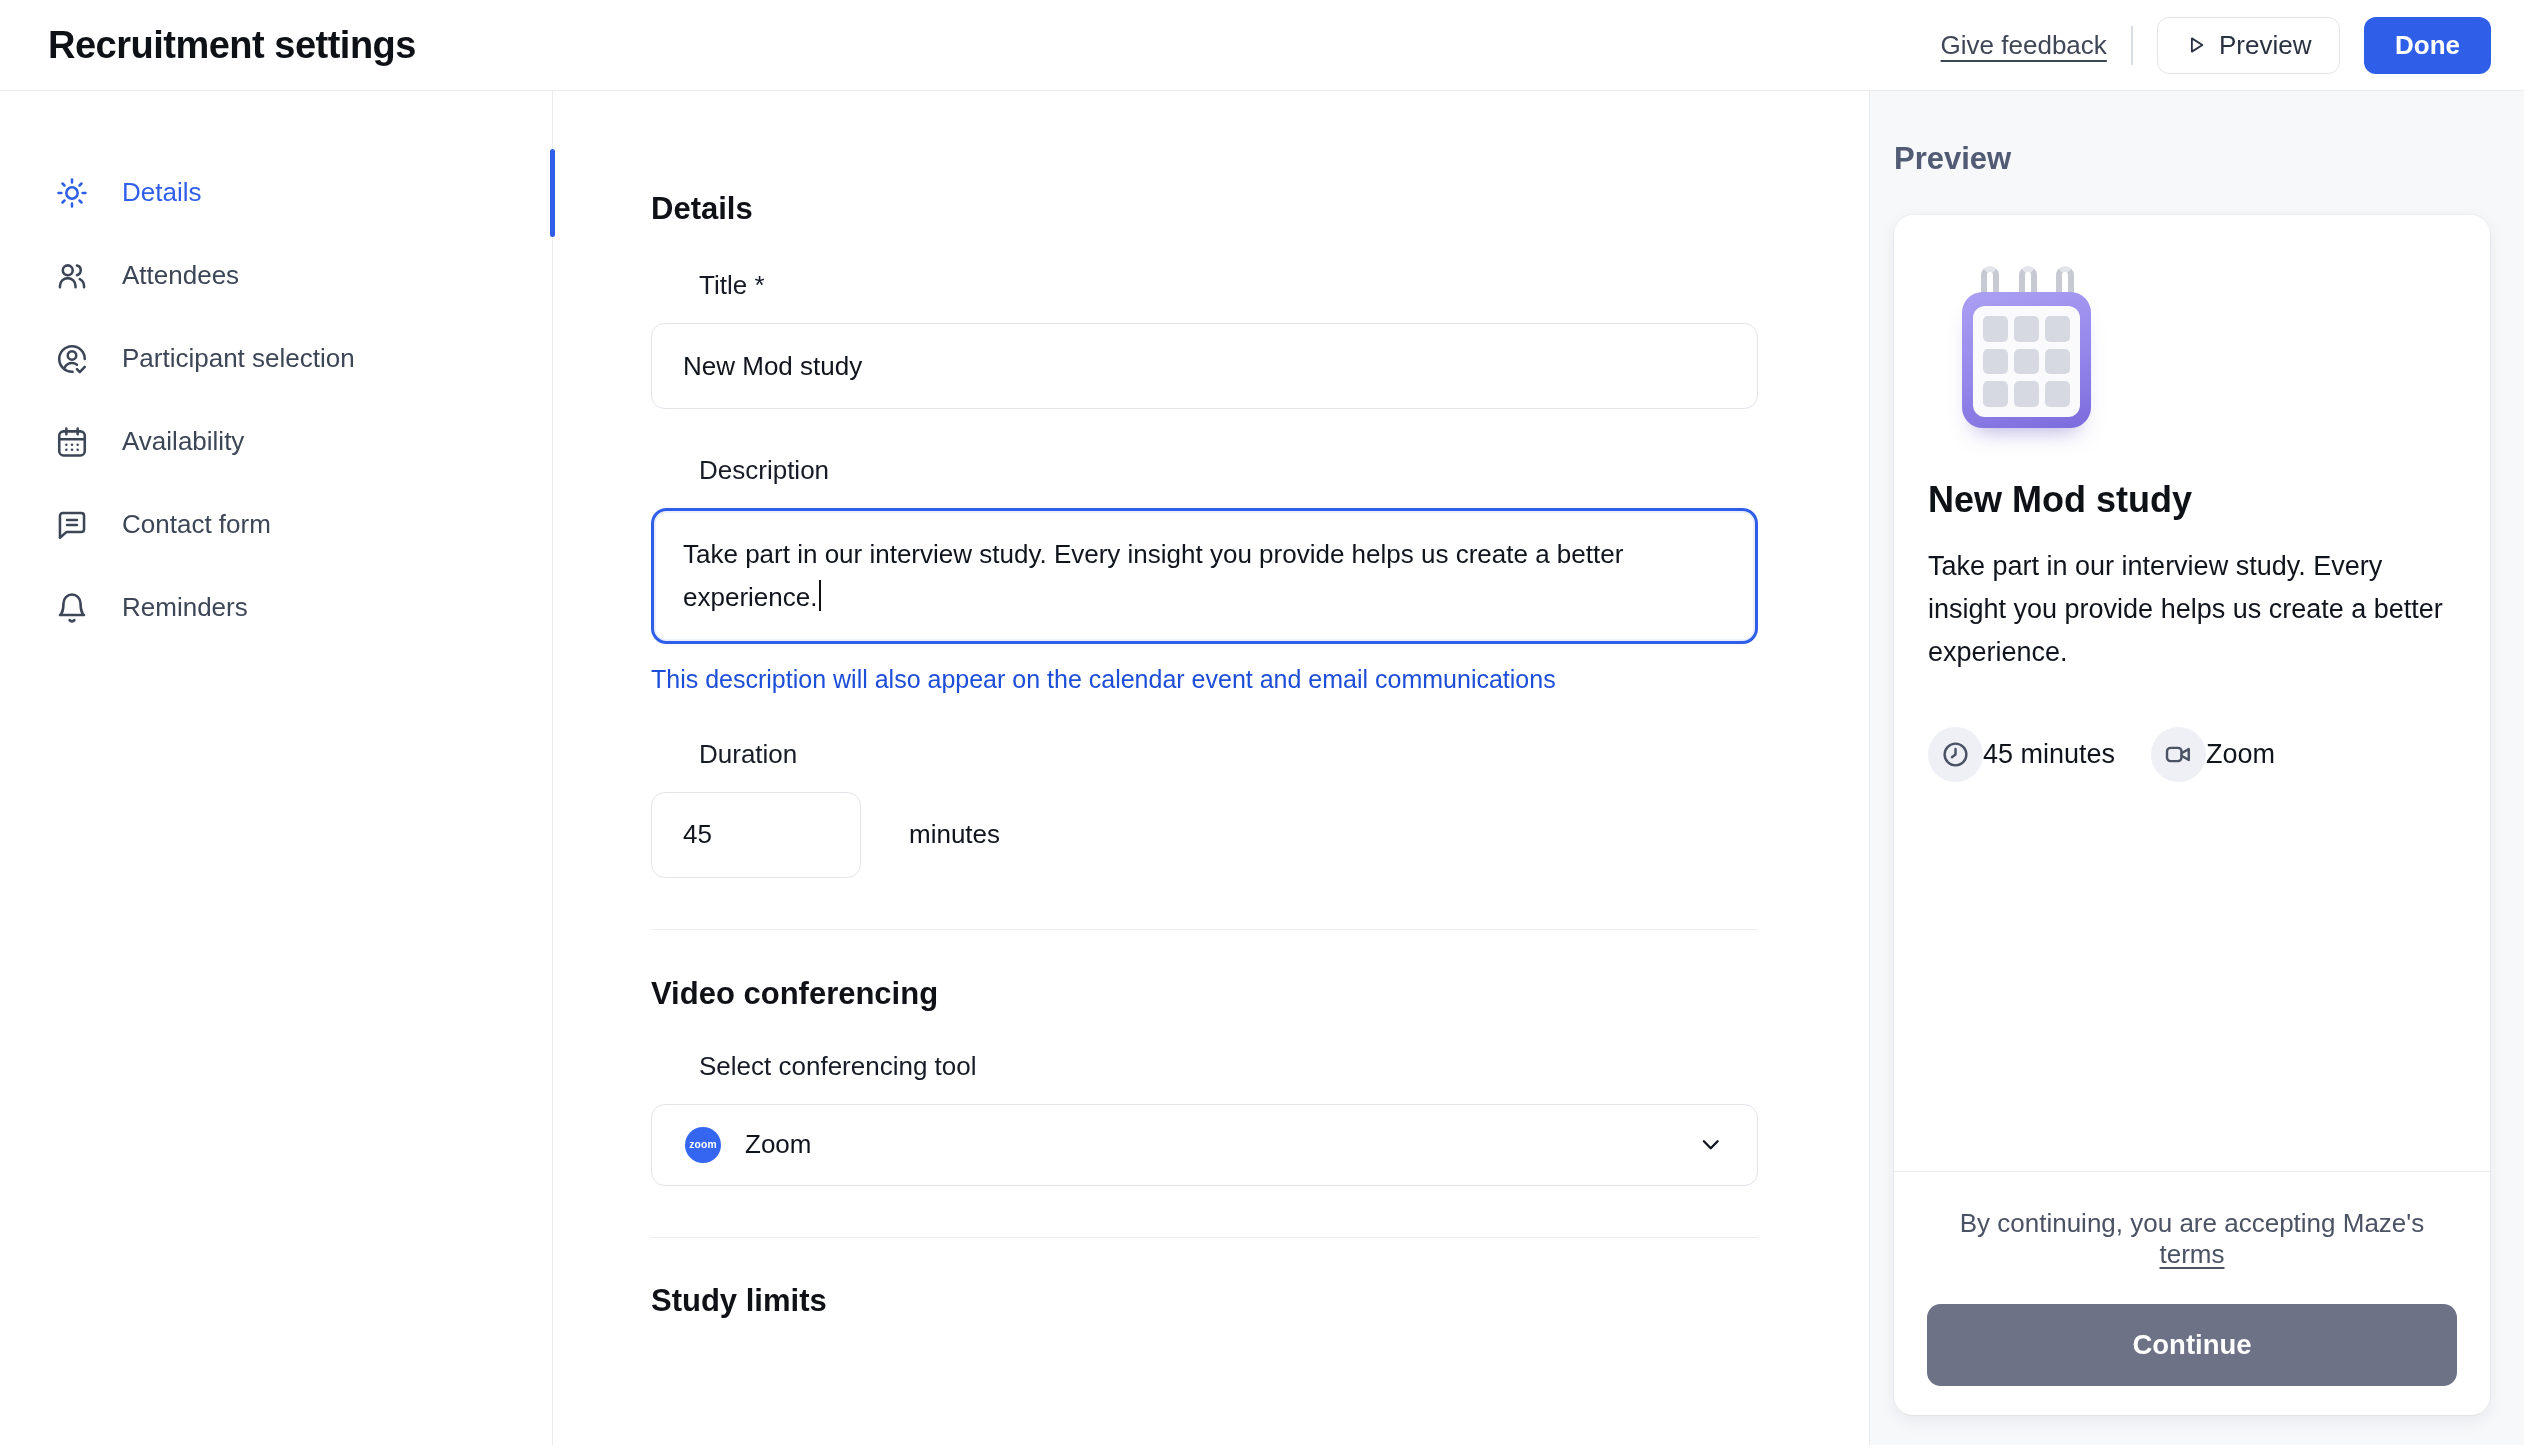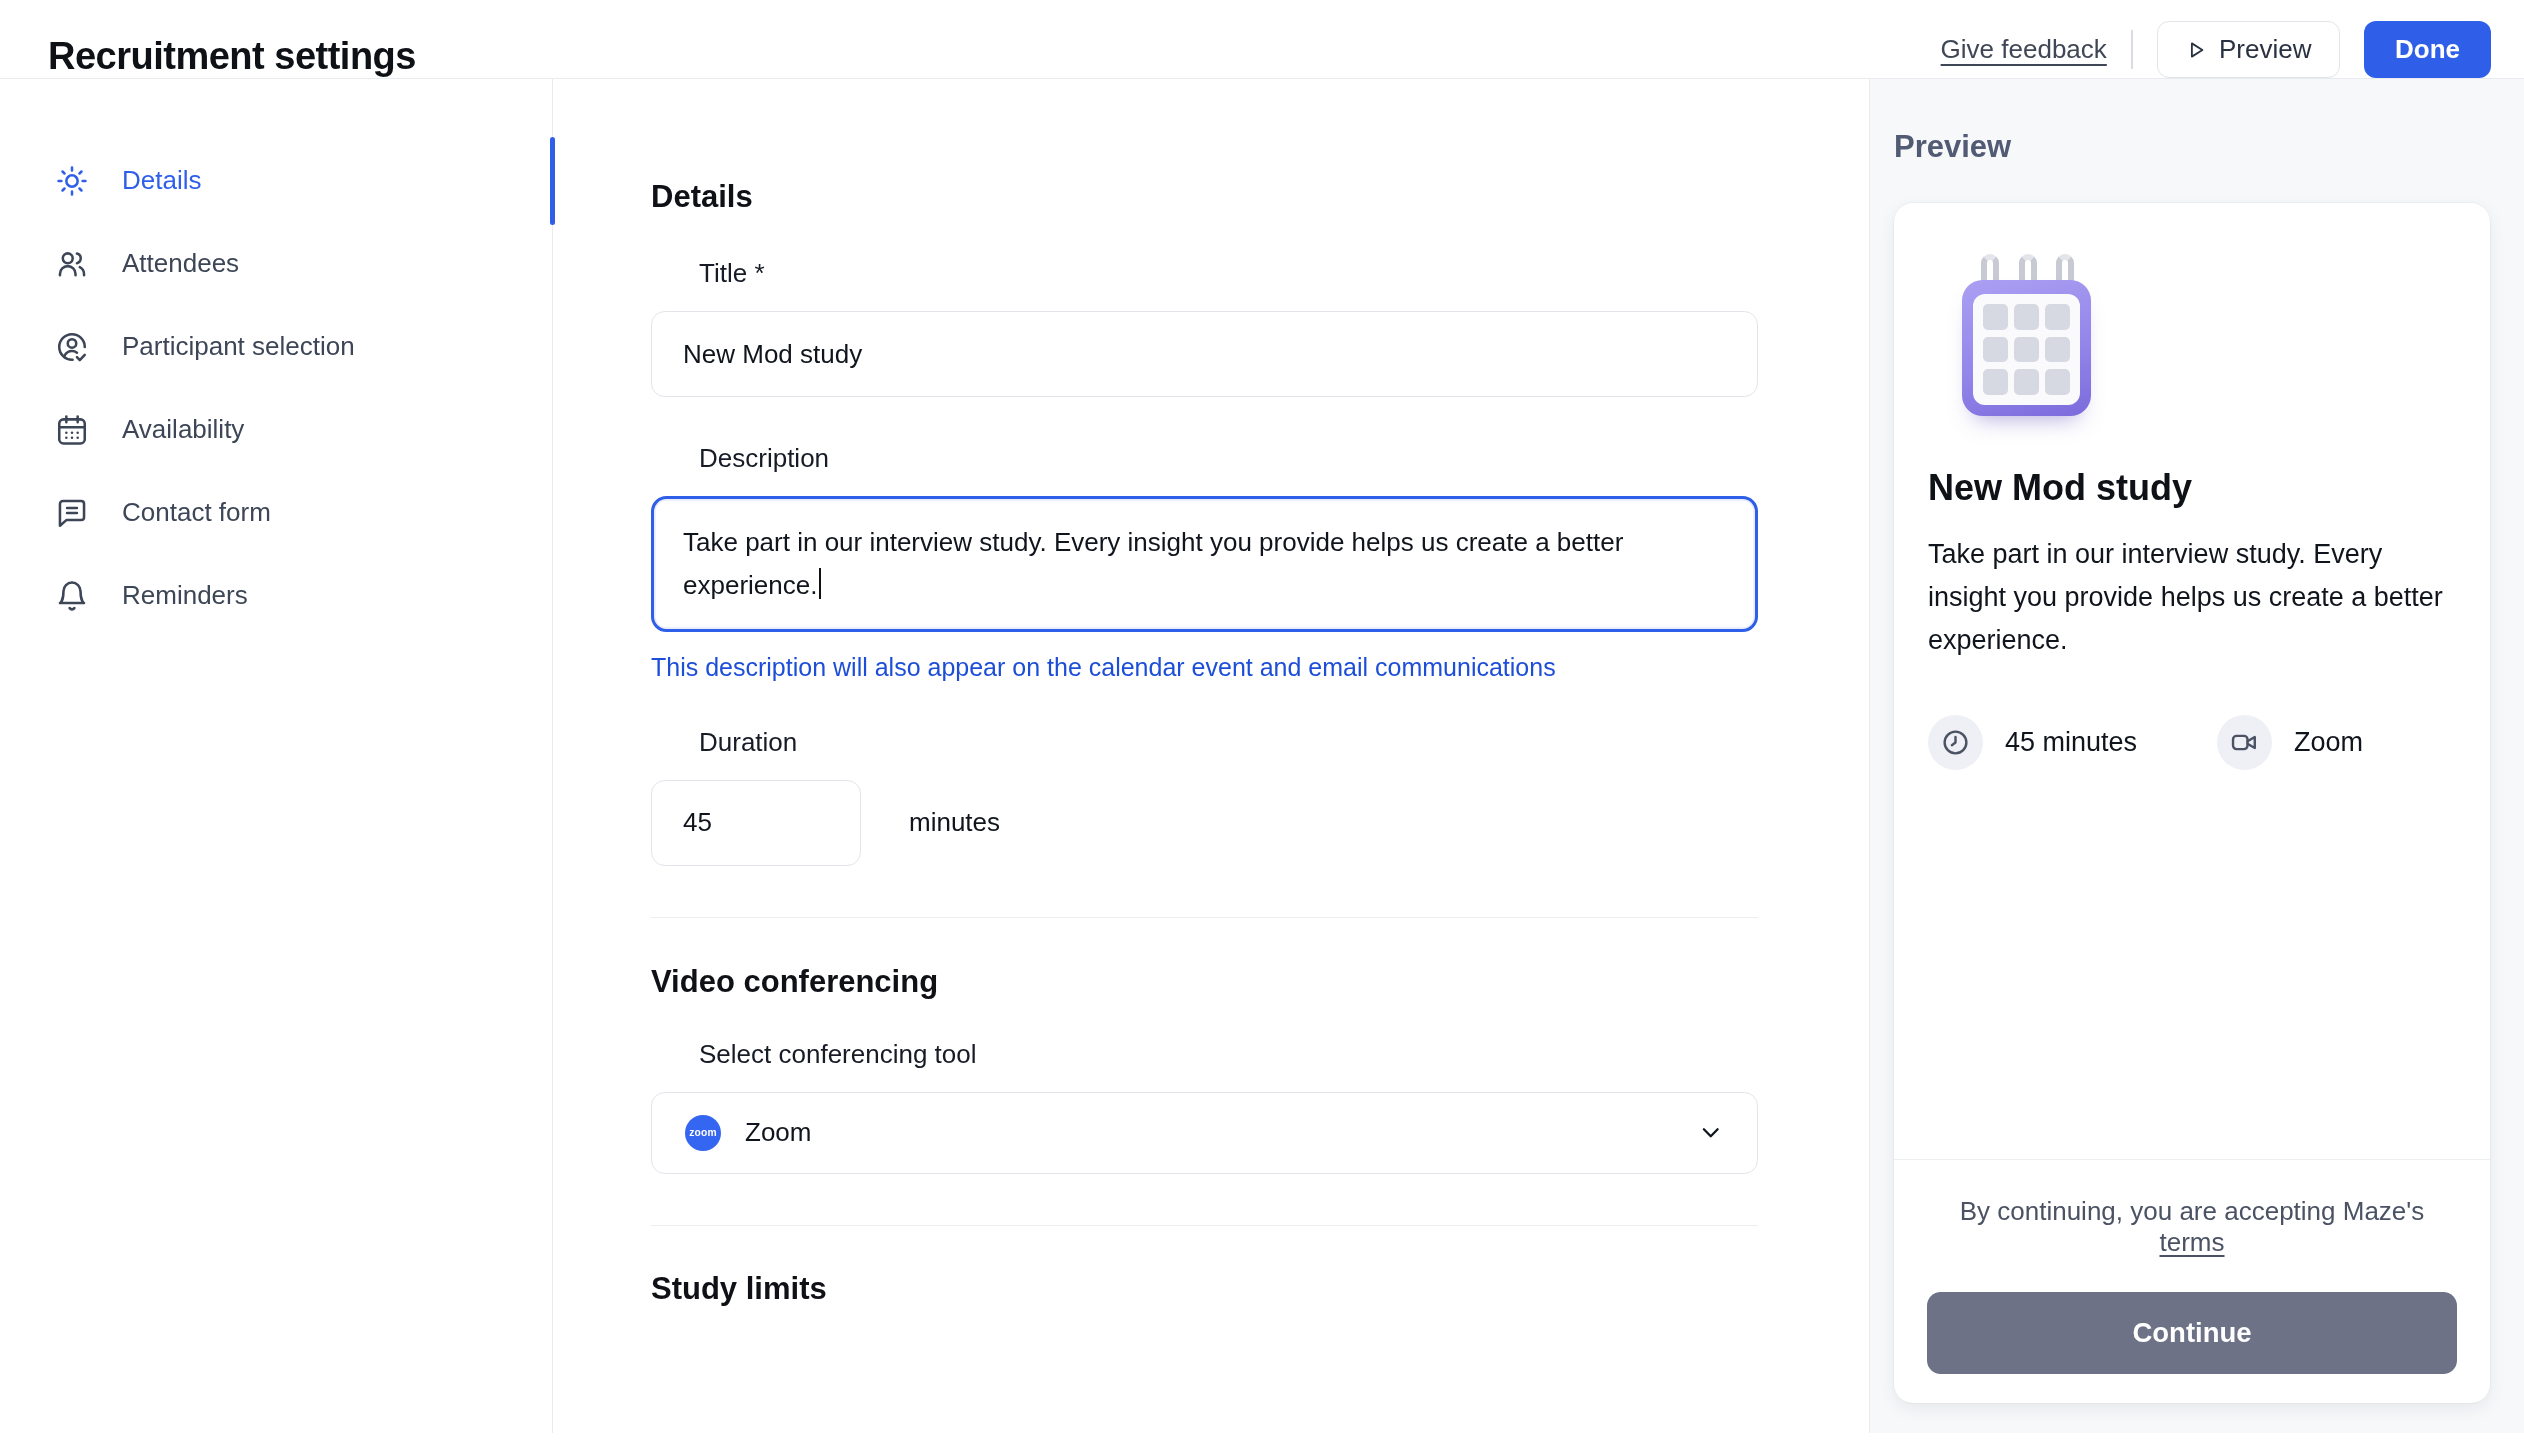--- a/index.html
+++ b/index.html
@@ -1,20 +1,20 @@
 <!DOCTYPE html>
 <html style="font-size:13.7px"><head>
 <meta charset="utf-8">
 <style>
   * { margin:0; padding:0; box-sizing:border-box; }
   html,body { width:2525px; height:1456px; overflow:hidden; background:#fff;
               font-family:"Liberation Sans", sans-serif; color:#10141C; }
 
   
-  .hdr { height:79px; display:flex; align-items:flex-end; padding:0 34px 0 48px;
+  .hdr { height:91px; display:flex; align-items:center; padding:0 34px 0 48px;
          border-bottom:1.7px solid #E9EBEF; background:#fff; }
   .hdr h1 { font-size:38px; font-weight:700; letter-spacing:-0.5px; color:#0E1116; }
   .hdr-right { margin-left:auto; display:flex; align-items:center; gap:24px; }
   .feedback { font-size:26px; color:#3F4756; text-decoration:underline;
               text-underline-offset:6px; cursor:pointer; }
   .vsep { width:1.7px; height:39px; background:#D9DCE3; }
   .btn { display:flex; align-items:center; justify-content:center; gap:12px;
          height:57px; border-radius:12px; font-size:26px; cursor:pointer; }
   .btn-preview { background:#fff; border:1.7px solid #E2E4EA; color:#2A3242; padding:0 27.5px; }
   .btn-done { background:var(--blue); border:none; color:#fff; padding:0 31px; font-weight:700; }
@@ -81,21 +81,21 @@
   .cal-face { position:absolute; inset:13.7px 11px 11px; background:#FAFAFC; border-radius:12px;
               display:grid; grid-template-columns:repeat(3,1fr); gap:6.9px; padding:10.3px; }
   .cal-face i { background:#D7D9E2; border-radius:5.1px; }
   .ring { position:absolute; top:0; width:18px; height:46px; border-radius:9.4px;
           border:6px solid #C7CAD3; border-bottom-color:#A6A9B4; border-top-color:#E4E5EA;
           background:transparent; }
   .r1 { left:19px; } .r2 { left:57px; } .r3 { left:94px; }
 
   .study-title { font-size:36px; font-weight:700; color:#0E1116; margin:50px 0 24px; }
   .study-desc { font-size:27px; line-height:43px; color:#10141C; width:529px; }
-  .chips { display:flex; align-items:center; gap:22px; margin-top:53px; }
+  .chips { display:flex; align-items:center; margin-top:53px; }
   .chip-ic { width:55px; height:55px; border-radius:50%; background:#EEF0F5;
              display:flex; align-items:center; justify-content:center; flex:none; }
   .chip-ic svg { width:29px; height:29px; }
   .chip-lbl { font-size:27px; color:#10141C; }
   .chip-gap { width:36px; }
 
   .card-foot { border-top:1.7px solid #EDEEF2; padding:36px 33px 29px; }
   .terms { font-size:26px; color:#4A5264; text-align:center; }
   .terms a { color:#4A5264; text-decoration:underline; text-underline-offset:4.3px; cursor:pointer; }
   .btn-continue { margin-top:34px; width:100%; height:82px; border:none; border-radius:13.7px;

